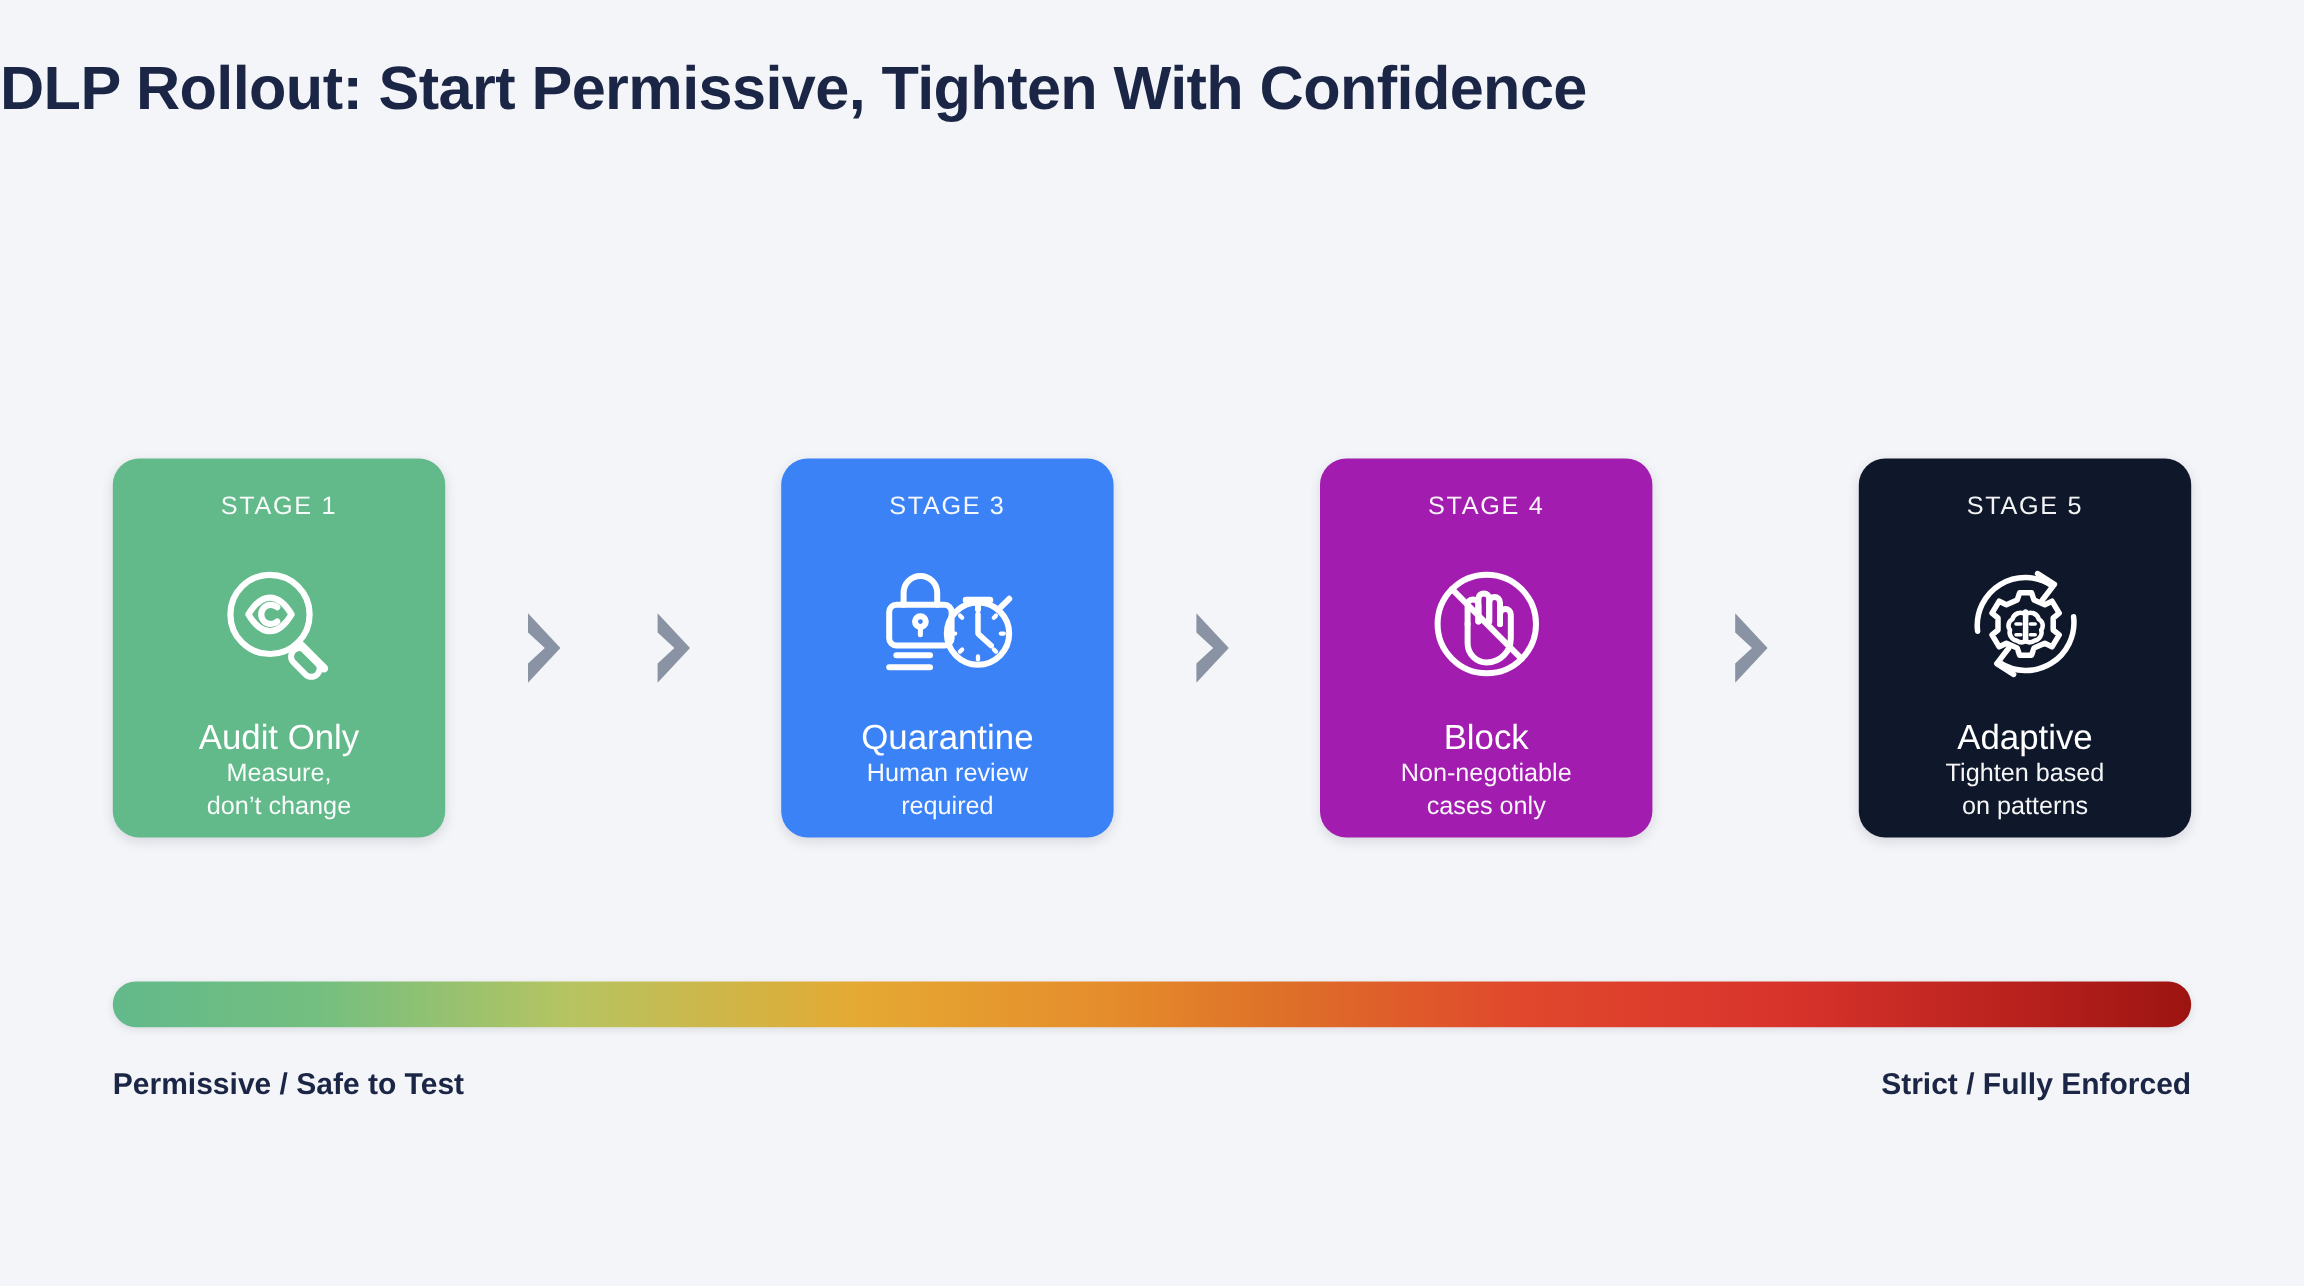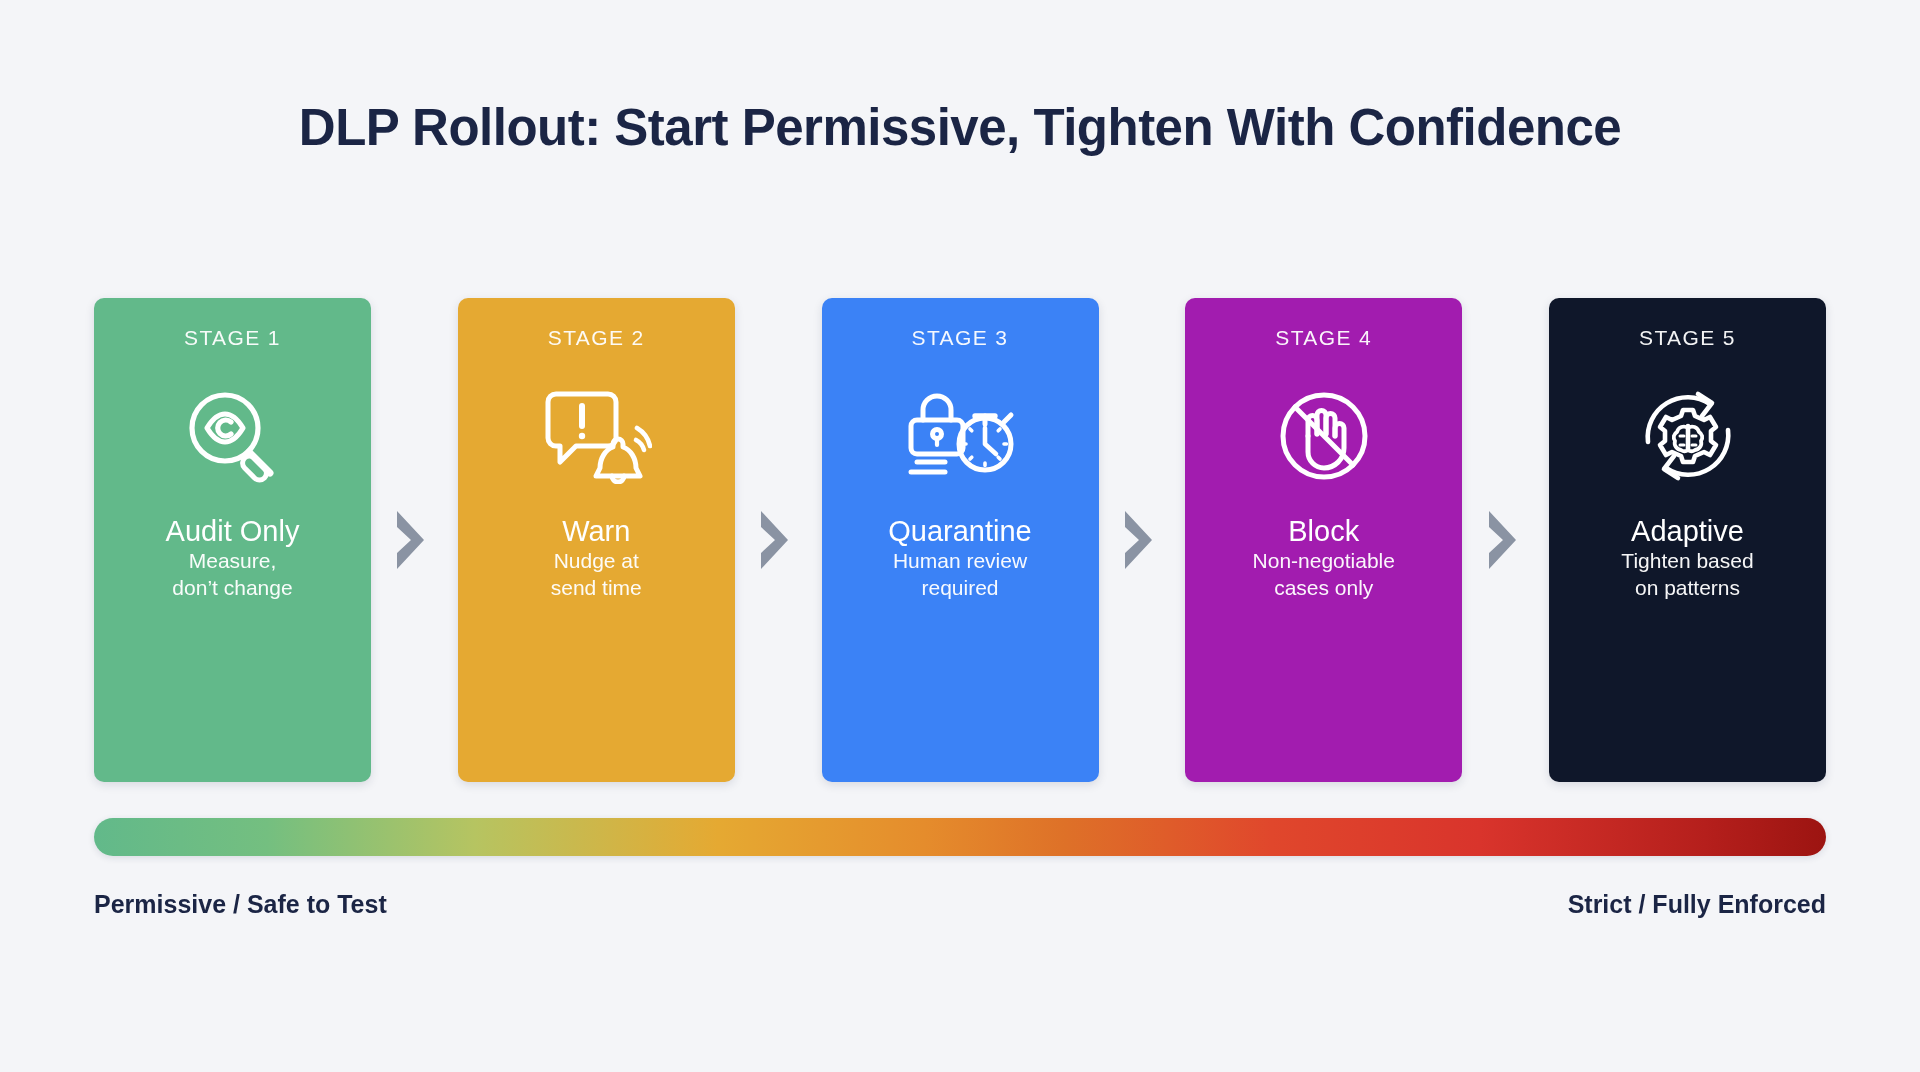--- a/index.html
+++ b/index.html
@@ -20,22 +20,21 @@
     position: relative;
     width: 1920px;
     height: 1072px;
     display: flex;
     flex-direction: column;
   }
 
   
   .title-wrap {
     width: 100%;
-    text-align: center;
-    padding-top: 100px;
+    padding-top: 46px;
   }
 
   .title {
     font-size: 51px;
     font-weight: 700;
     letter-spacing: -0.5px;
     color: #1b2545;
     line-height: 1.1;
   }
 
@@ -46,22 +45,22 @@
     left: 94px;
     width: 1732px;
     height: 404px;
     display: flex;
     align-items: center;
     justify-content: space-between;
   }
 
   .stage-card {
     width: 277px;
-    height: 484px;
-    border-radius: 10px;
+    height: 316px;
+    border-radius: 22px;
     display: flex;
     flex-direction: column;
     align-items: center;
     padding-top: 28px;
     box-shadow: 0 3px 10px rgba(30,40,70,0.13);
     flex: 0 0 auto;
   }
 
   .stage-label {
     font-size: 21px;
@@ -178,37 +177,20 @@
       <div class="stage-desc">Measure,
 don’t change</div>
     </div>
 
     <div class="chevron">
       <svg width="40" height="62" viewBox="0 0 40 62">
           <path d="M3 2 L30 31 L3 60 L3 44 L17 31 L3 18 Z" fill="#8a93a3"></path>
         </svg>
     </div>
 
-    <div class="stage-card" style="background:#e5a932">
-      <div class="stage-label">STAGE 2</div>
-      <div class="icon-box">
-        <svg width="112" height="96" viewBox="0 0 112 96" fill="none" stroke="#ffffff" stroke-width="5" stroke-linecap="round" stroke-linejoin="round">
-          <path d="M8 14 a8 8 0 0 1 8-8 h52 a8 8 0 0 1 8 8 v36 a8 8 0 0 1 -8 8 h-32 l-16 16 v-16 h-4 a8 8 0 0 1 -8 -8 Z"></path>
-          <path d="M42 18 v20" stroke-width="6"></path>
-          <circle cx="42" cy="48" r="3.2" fill="#ffffff" stroke="none"></circle>
-          <path d="M60 80 a18 22 0 0 1 13 -21 v-3 a5 5 0 0 1 10 0 v3 a18 22 0 0 1 13 21 l4 8 h-44 Z"></path>
-          <path d="M72 88 a6 6 0 0 0 12 0"></path>
-          <path d="M96 52 a16 16 0 0 1 8 10" stroke-width="4.6"></path>
-          <path d="M97 40 a28 28 0 0 1 13 18" stroke-width="4.6"></path>
-        </svg>
-      </div>
-      <div class="stage-name">Warn</div>
-      <div class="stage-desc">Nudge at
-send time</div>
-    </div>
 
     <div class="chevron">
       <svg width="40" height="62" viewBox="0 0 40 62">
           <path d="M3 2 L30 31 L3 60 L3 44 L17 31 L3 18 Z" fill="#8a93a3"></path>
         </svg>
     </div>
 
     <div class="stage-card" style="background:#3b82f6">
       <div class="stage-label">STAGE 3</div>
       <div class="icon-box">

